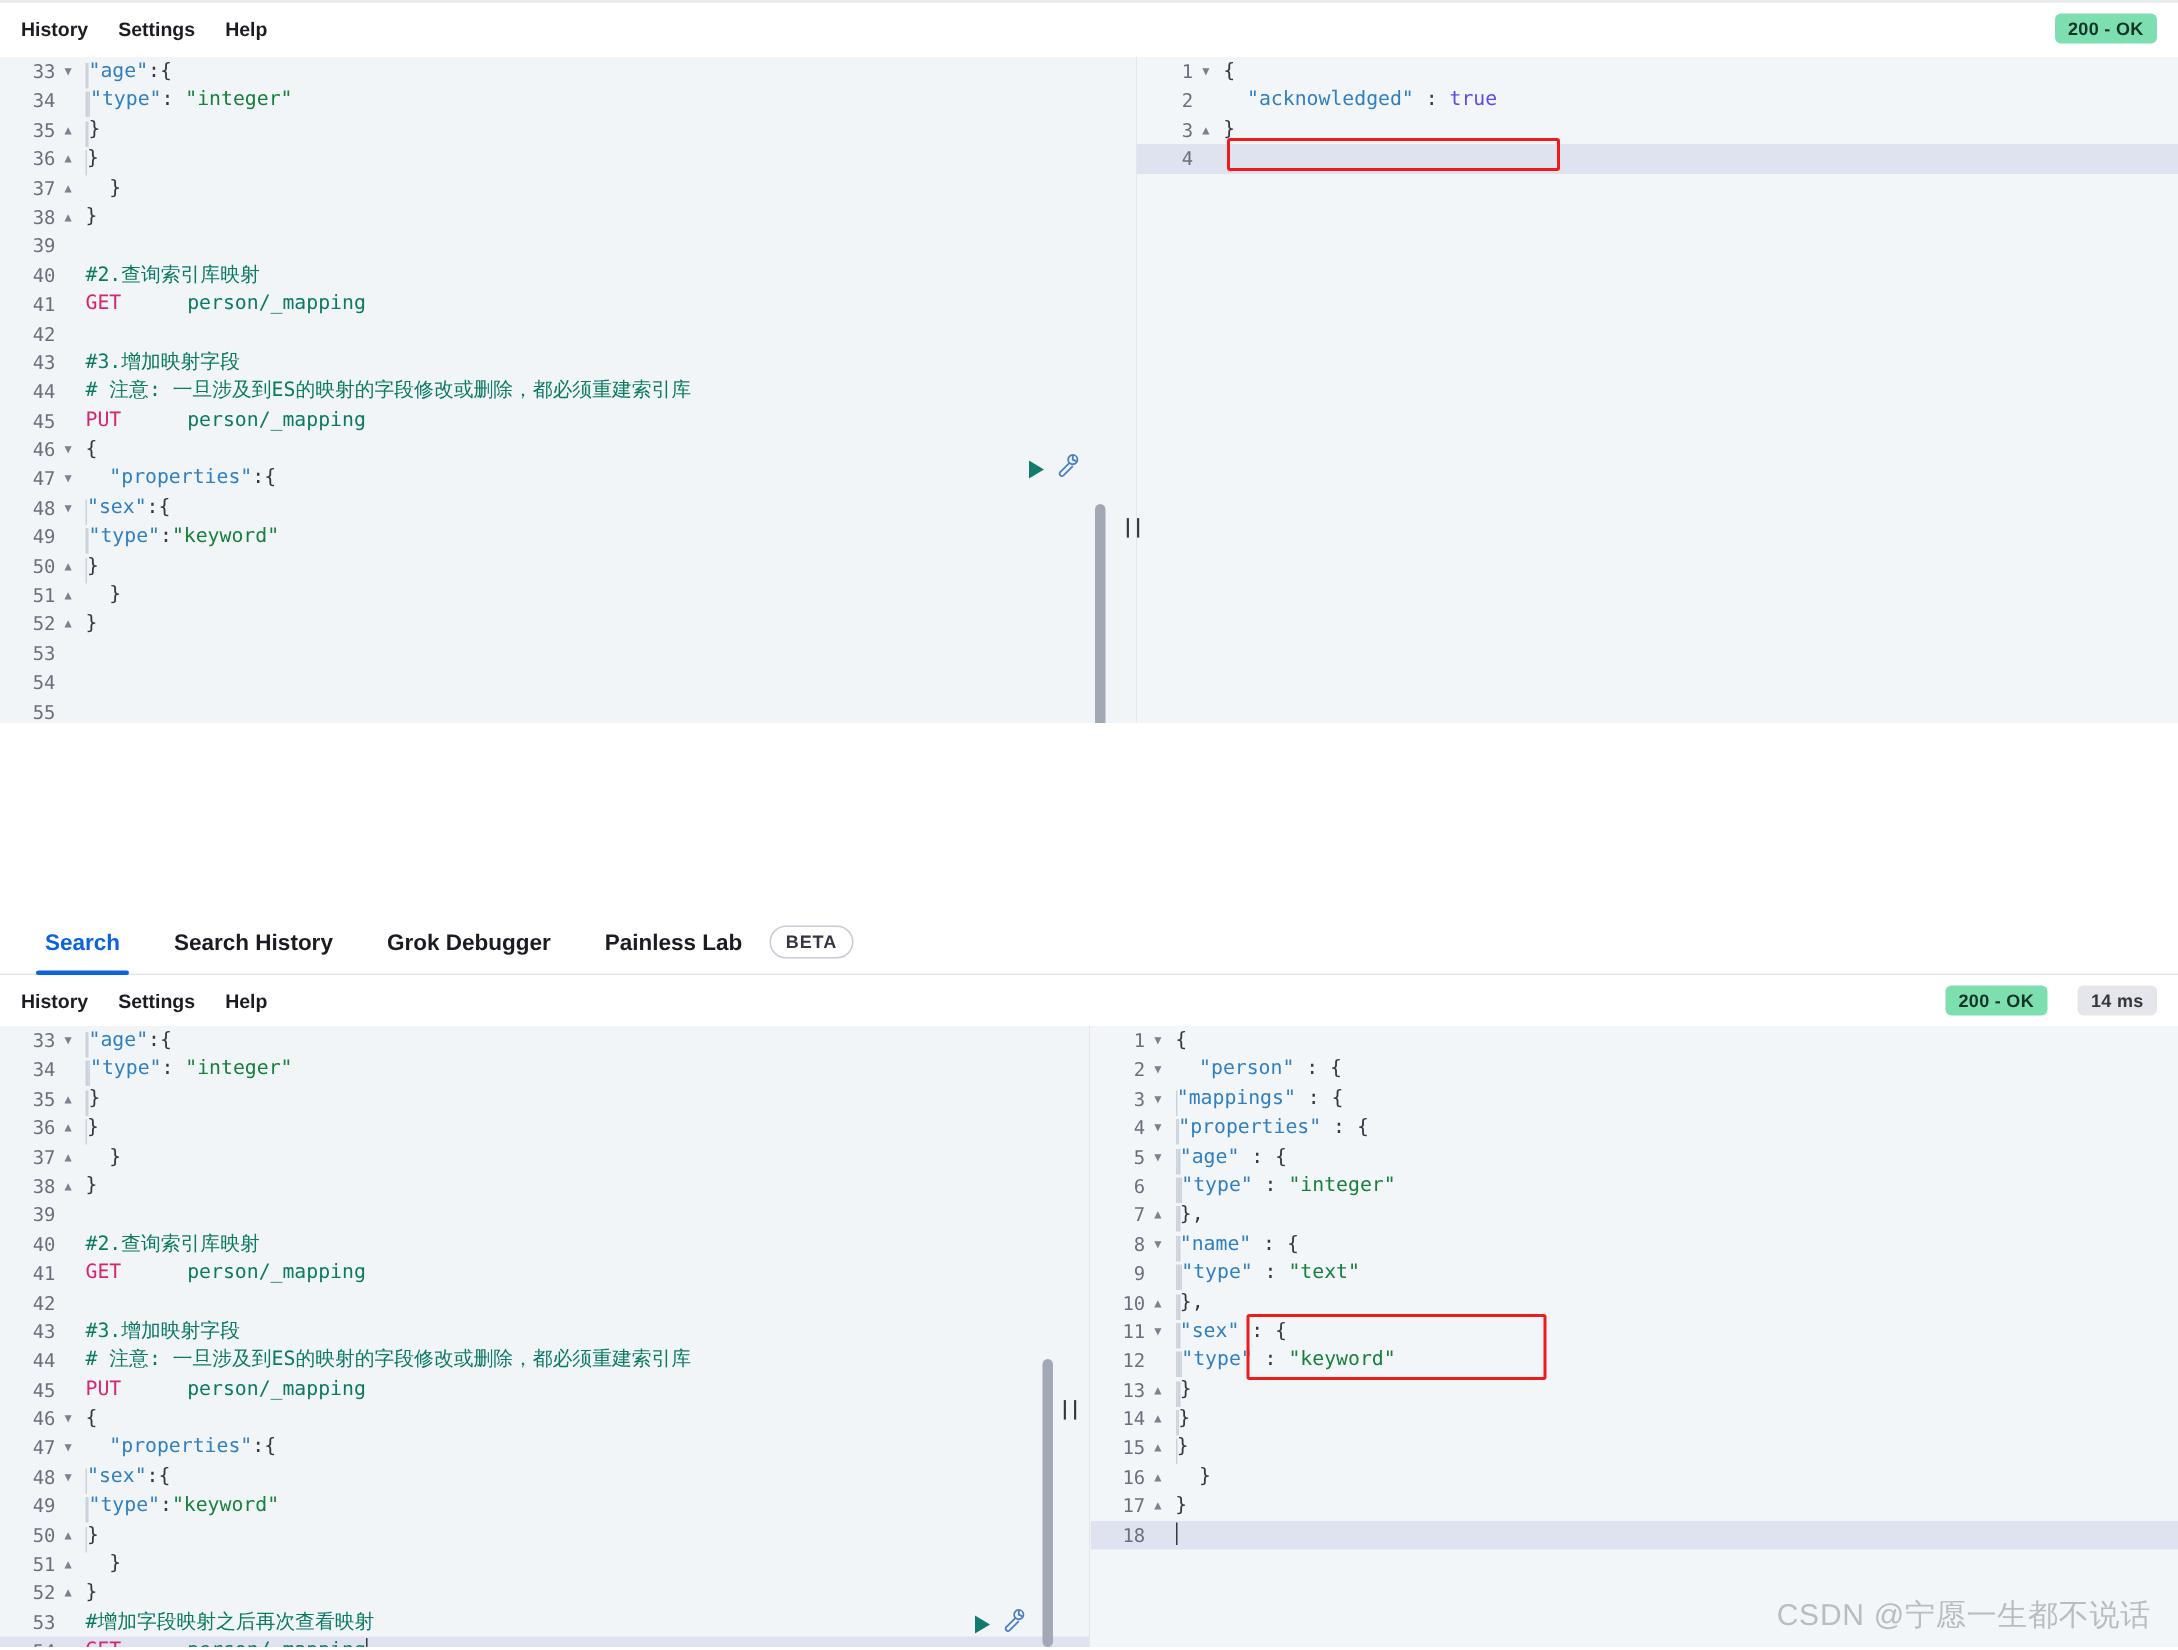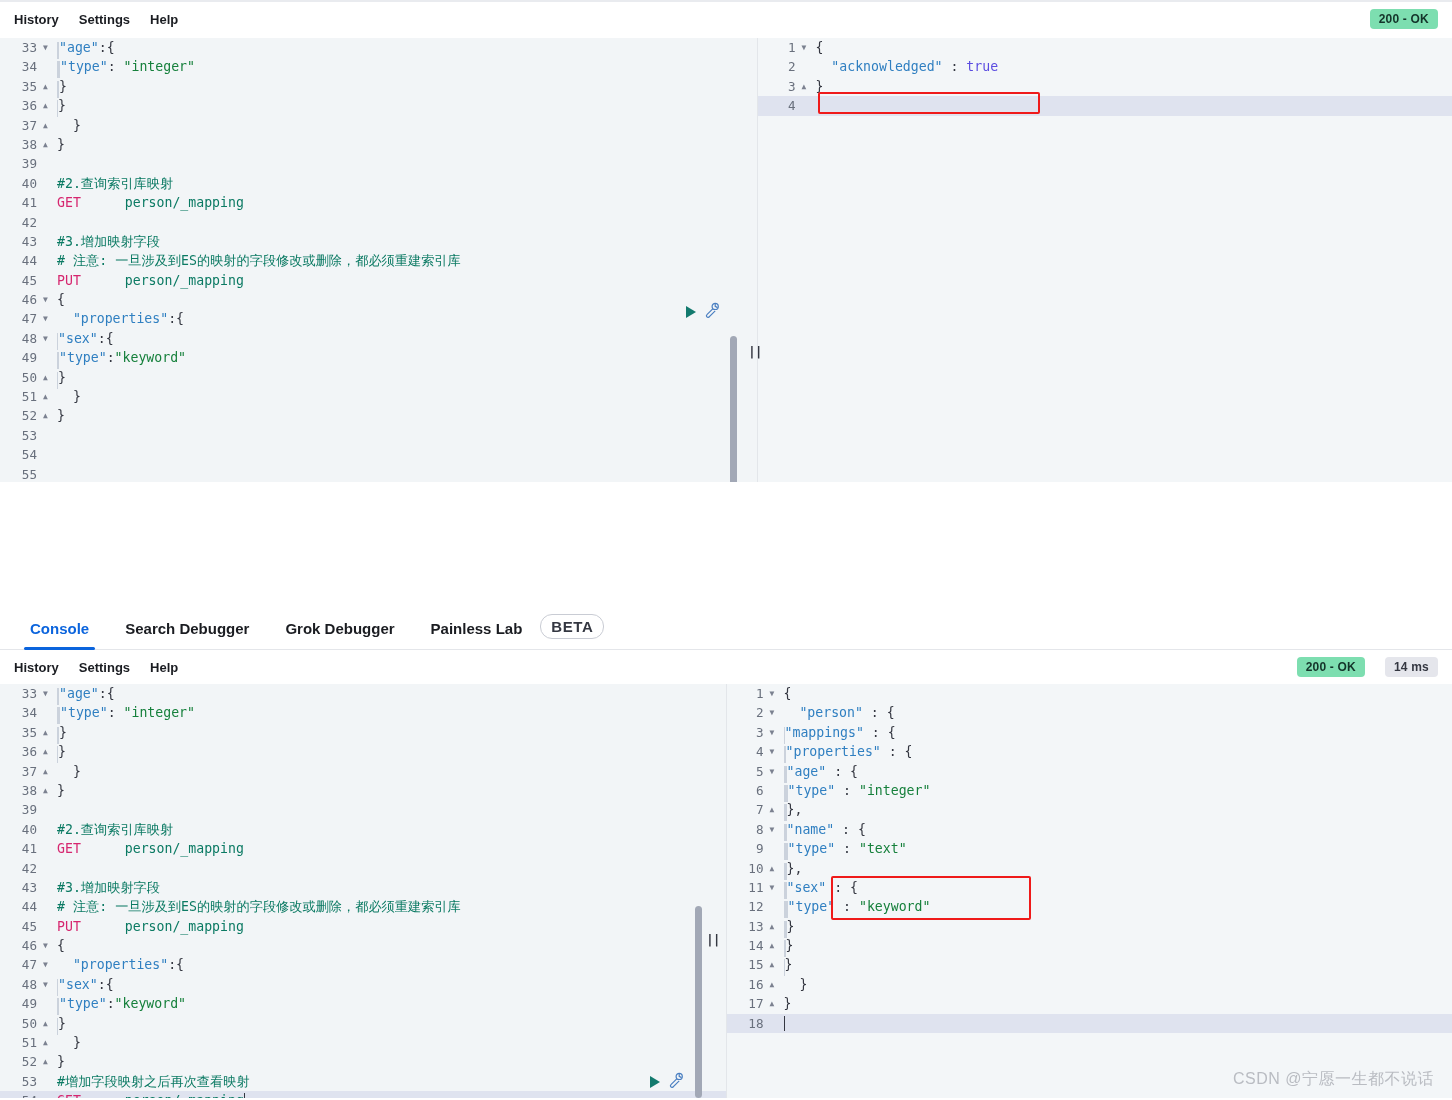--- a/index.html
+++ b/index.html
@@ -134,33 +134,33 @@
     font-size:15px; font-weight:700; color:#1a1c21;
     padding:0 18px 12px 18px; cursor:pointer; position:relative;
     white-space:nowrap;
   }
   .tab.active { color:#0b64dd; }
   .tab.active::after {
     content:""; position:absolute; left:12px; right:12px; bottom:-1px;
     height:3px; background:#0b64dd; border-radius:2px;
   }
   .beta-pill {
-    font-size:15px; font-weight:700; color:#343741;
+    font-size:12px; font-weight:700; color:#343741;
     border:1px solid #c9ccd4; border-radius:12px;
     padding:3px 10px; margin-bottom:10px; letter-spacing:.6px;
     white-space:nowrap;
   }
   #bottom-console .menubar { height:34px; }
   #bottom-console .panes { height:414px; }
   #bot-pane-req { width:726px; height:414px; }
   #bot-pane-res { width:726px; height:414px; }
 
   .watermark {
     position:absolute; right:18px; bottom:10px;
-    font-size:16px; color:#b9bcc2; letter-spacing:.5px;
+    font-size:20px; color:#b9bcc2; letter-spacing:.5px;
     user-select:none;
   }
   .topline { position:absolute; left:0; top:0; width:100%; height:2px; background:#e9ebef; }
 </style>
 </head>
 <body>
 
 <div class="page">
 
   <section id="top-console" class="console-shell">
@@ -195,22 +195,22 @@
         <div class="redbox" style="left:60px; top:54px; width:222px; height:22px;"></div>
       </div>
       <div class="grip" style="left:748px; top:306px;">||</div>
     </div>
   </section>
 
 
   <section id="bottom-console" class="console-shell">
 
     <div class="tabbar">
-      <span class="tab active">Console</span>
-      <span class="tab">Search Debugger</span>
+      <span class="tab active">Search</span>
+      <span class="tab">Search History</span>
       <span class="tab">Grok Debugger</span>
       <span class="tab">Painless Lab</span>
       <span class="beta-pill">BETA</span>
     </div>
 
     <div class="menubar">
       <span class="menu-item">History</span>
       <span class="menu-item">Settings</span>
       <span class="menu-item">Help</span>
       <span class="spacer"></span>

